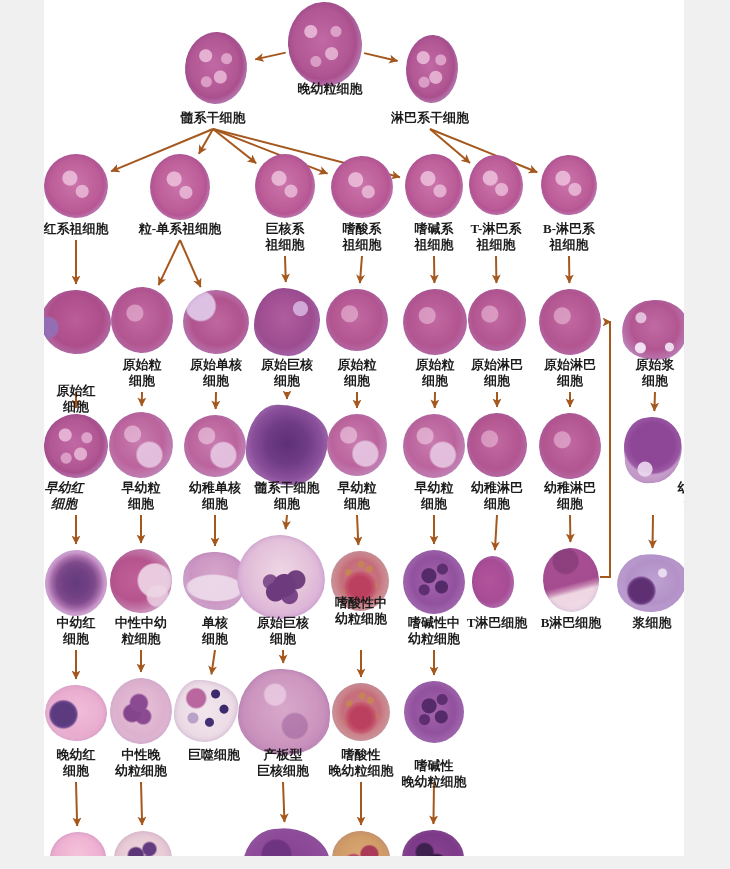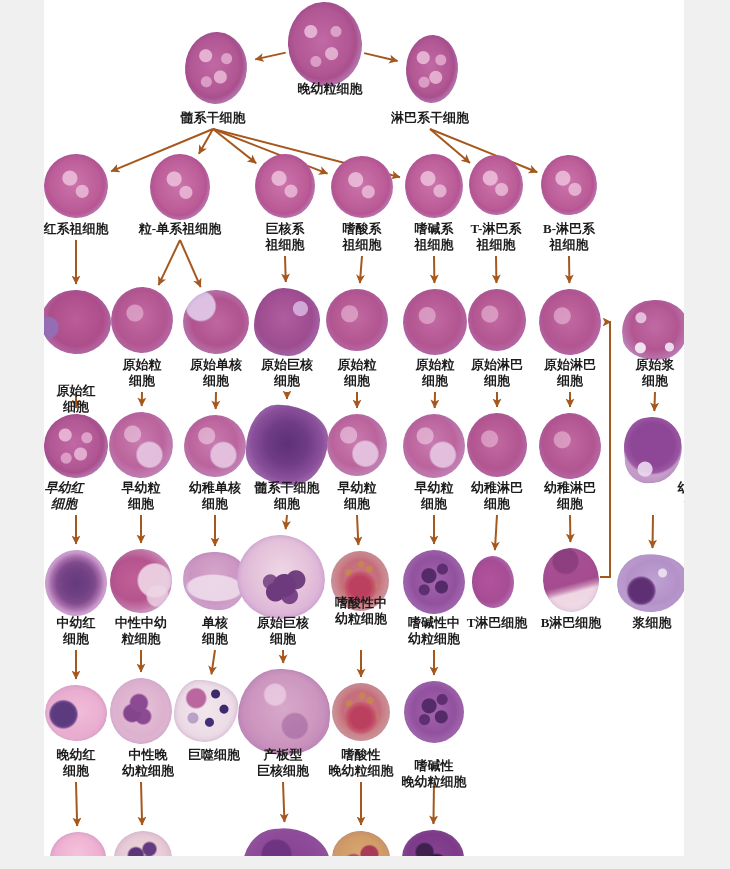--- a/index.html
+++ b/index.html
@@ -360,21 +360,21 @@
       <div class="cell v-plasma" style="left: 573px; top: 554px; width: 70px; height: 58px; transform: rotate(-4deg);"></div>
       <div class="lbl" style="left: 608px; top: 615px;">
         <div>浆细胞</div>
       </div>
       <div class="cell v-latered" style="left: 1px; top: 685px; width: 62px; height: 56px; transform: rotate(4deg);"></div>
       <div class="lbl" style="left: 32px; top: 747px;">
         <div>晚幼红</div>
         <div>细胞</div>
       </div>
       <div class="cell v-lateneu" style="left: 66px; top: 678px; width: 62px; height: 66px; transform: rotate(3deg);"></div>
-      <div class="lbl" style="left: 97px; top: 747px; margin-left: 7px;">
+      <div class="lbl" style="left: 97px; top: 747px;">
         <div>中性晚</div>
         <div>幼粒细胞</div>
       </div>
       <div class="cell v-mac" style="left: 130px; top: 680px; width: 64px; height: 62px; transform: rotate(2deg);"></div>
       <div class="lbl" style="left: 170px; top: 747px;">
         <div>巨噬细胞</div>
       </div>
       <div class="cell v-platemeg" style="left: 194px; top: 669px; width: 92px; height: 86px; transform: rotate(1deg);"></div>
       <div class="lbl" style="left: 239px; top: 747px; text-align: center;">
         <div>产板型</div>

